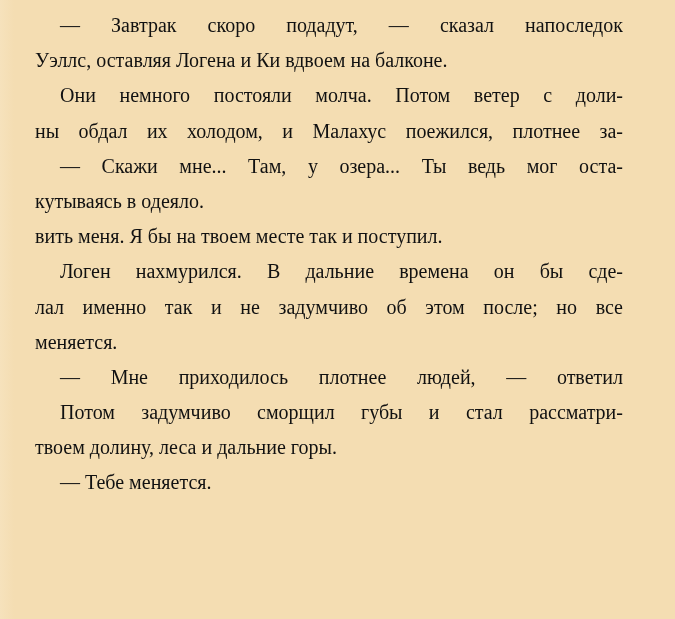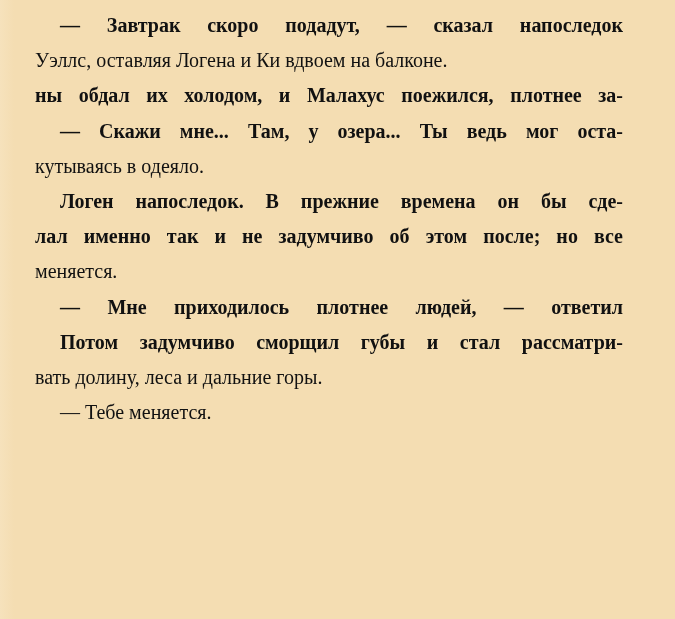--- a/index.html
+++ b/index.html
@@ -22,35 +22,36 @@
   }
   .line {
     display: block;
     height: 35.2px;
     line-height: 35.2px;
     white-space: nowrap;
   }
   .line.just {
     text-align: justify;
     text-align-last: justify;
-    font-weight: bold;
   }
   .line.indent { padding-left: 25px; }
 </style>
 </head>
 <body>
 
 <div class="page">
   <div class="text">
     <span class="line indent just">— Завтрак скоро подадут, — сказал напоследок</span>
     <span class="line">Уэллс, оставляя Логена и Ки вдвоем на балконе.</span>
+    <span class="line indent just">Они немного постояли молча. Потом ветер с доли-</span>
     <span class="line just">ны обдал их холодом, и Малахус поежился, плотнее за-</span>
     <span class="line indent just">— Скажи мне... Там, у озера... Ты ведь мог оста-</span>
     <span class="line">кутываясь в одеяло.</span>
-    <span class="line indent just">Логен напоследок. В прежние времена он бы сде-</span>
+    <span class="line">вить меня. Я бы на твоем месте так и поступил.</span>
+    <span class="line indent just">Логен нахмурился. В дальние времена он бы сде-</span>
     <span class="line just">лал именно так и не задумчиво об этом после; но все</span>
     <span class="line">меняется.</span>
     <span class="line indent just">— Мне приходилось плотнее людей, — ответил</span>
     <span class="line indent just">Потом задумчиво сморщил губы и стал рассматри-</span>
-    <span class="line">вать долину, леса и дальние горы.</span>
+    <span class="line">твоем долину, леса и дальние горы.</span>
     <span class="line indent">— Тебе меняется.</span>
   </div>
 </div>
 
 </body></html>

